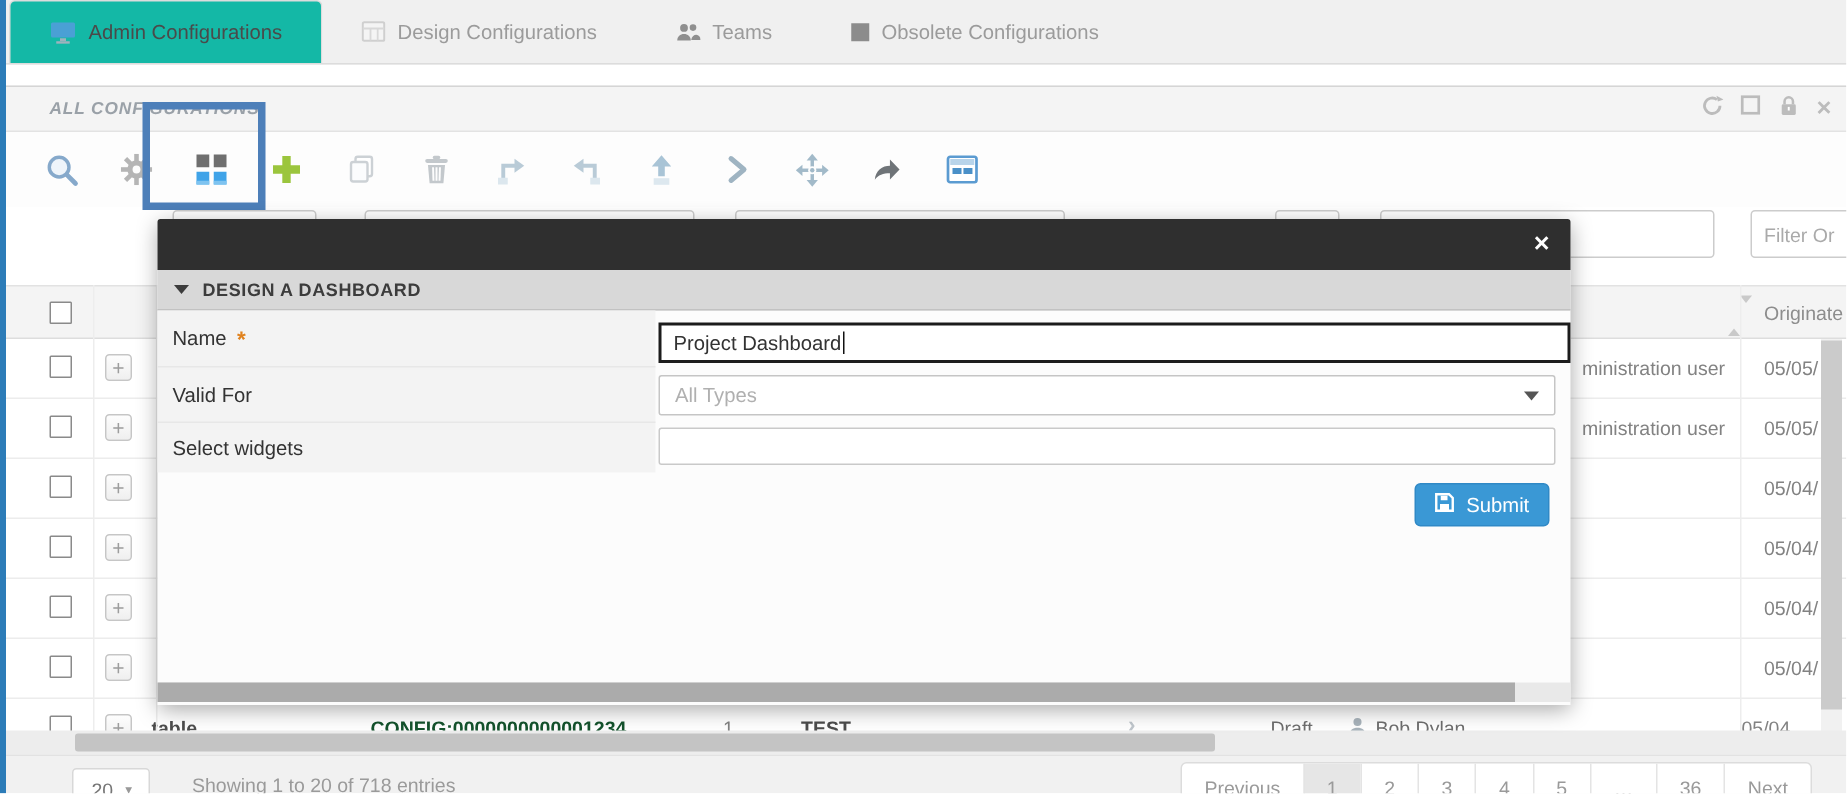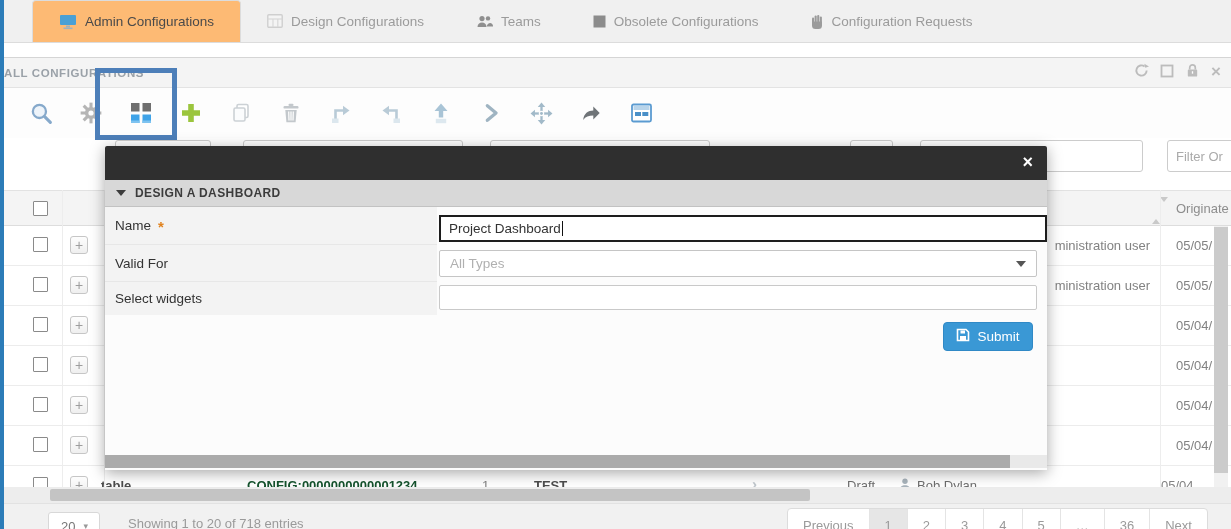--- a/index.html
+++ b/index.html
@@ -11,30 +11,30 @@
   .abs { position:absolute; }
 
   
   .accent { left:0; top:0; width:4px; height:529px; background:#2c7cb8; }
 
   
   .tabbar { left:4px; top:0; right:0; height:43px; background:#f0f0f0;
     border-bottom:1px solid #dcdcdc; display:flex; align-items:stretch; }
   .tab { display:flex; align-items:center; gap:8px; padding:0 26px;
     font-size:13.5px; color:#9b9b9b; cursor:default; }
-  .tab.active { background:#fdba74; border:1px solid #dcdcdc; border-bottom:none;
-    border-radius:4px 4px 0 0; margin-left:28px; color:#4a4a4a;text-align:right; }
+  .tab.active { background:#14b8a6; border:1px solid #dcdcdc; border-bottom:none;
+    border-radius:4px 4px 0 0; margin-left:2px; color:#4a4a4a;text-align:right; }
   .tab .ticon { display:flex; align-items:center; }
 
   
   .panel-head { left:4px; top:57px; width:1227px; height:31px; background:#f4f4f4;
     border-top:1px solid #d5d5d5; border-bottom:1px solid #e3e3e3;
     display:flex; align-items:center; }
-  .panel-title { font-size:11.5px; font-weight:bold;
-    letter-spacing:.6px; color:#9aa1a8; }
+  .panel-title { margin-left:29px; font-size:11.5px; font-weight:bold;
+    letter-spacing:.6px; color:#9aa1a8;font-style:italic; }
   .win-icons { margin-left:auto; margin-right:10px; display:flex; align-items:center; gap:11px; }
   .win-x { font-size:17px; font-weight:bold; color:#bcbcbc; line-height:1; margin-top:-2px; }
 
   
   .toolbar { left:4px; top:88px; width:1227px; height:50px; background:#fdfdfd;
     display:flex; align-items:center; gap:24px; padding-left:24px; }
   .tool { width:26px; height:26px; display:flex; align-items:center; justify-content:center; }
 
   
   .hilite { left:95px; top:68px; width:82px; height:72px;
@@ -160,32 +160,20 @@
       <span>Teams</span>
     </div>
     <div class="tab">
       <span class="ticon">
         <svg width="13" height="13" viewBox="0 0 13 13">
             <rect x="0.5" y="0.5" width="12" height="12" fill="#8c8c8c"></rect>
           </svg>
       </span>
       <span>Obsolete Configurations</span>
     </div>
-    <div class="tab">
-      <span class="ticon">
-        <svg width="13" height="15" viewBox="0 0 13 15" fill="#9b9b9b">
-            <rect x="1" y="3.5" width="2.1" height="6" rx="1"></rect>
-            <rect x="3.6" y="1.5" width="2.1" height="7" rx="1"></rect>
-            <rect x="6.2" y="1" width="2.1" height="7.5" rx="1"></rect>
-            <rect x="8.8" y="2.5" width="2.1" height="6.5" rx="1"></rect>
-            <path d="M1 7.5h10v4a3.5 3.5 0 0 1-3.5 3.5h-3A3.5 3.5 0 0 1 1 11.5z"></path>
-          </svg>
-      </span>
-      <span>Configuration Requests</span>
-    </div>
   </div>
 
   <div class="abs panel-head">
     <span class="panel-title">ALL CONFIGURATIONS</span>
     <span class="win-icons">
       <span><svg width="15" height="15" viewBox="0 0 16 16">
             <path d="M13.5 8a5.5 5.5 0 1 1-2.2-4.4" stroke="#bcbcbc" stroke-width="2" fill="none"></path>
             <path d="M11 .8l1 4.2 4-1.4z" fill="#bcbcbc"></path>
           </svg></span>
       <span><svg width="14" height="14" viewBox="0 0 14 14">

